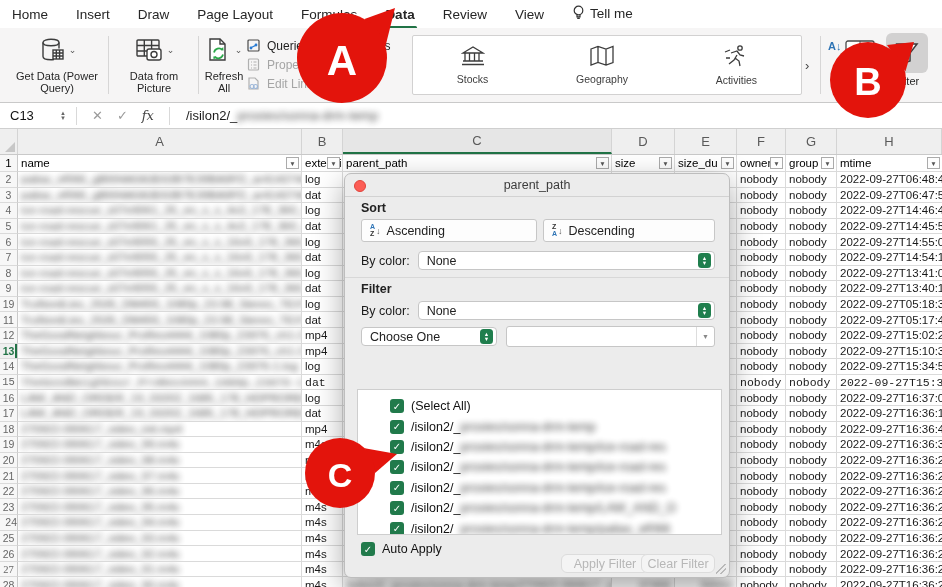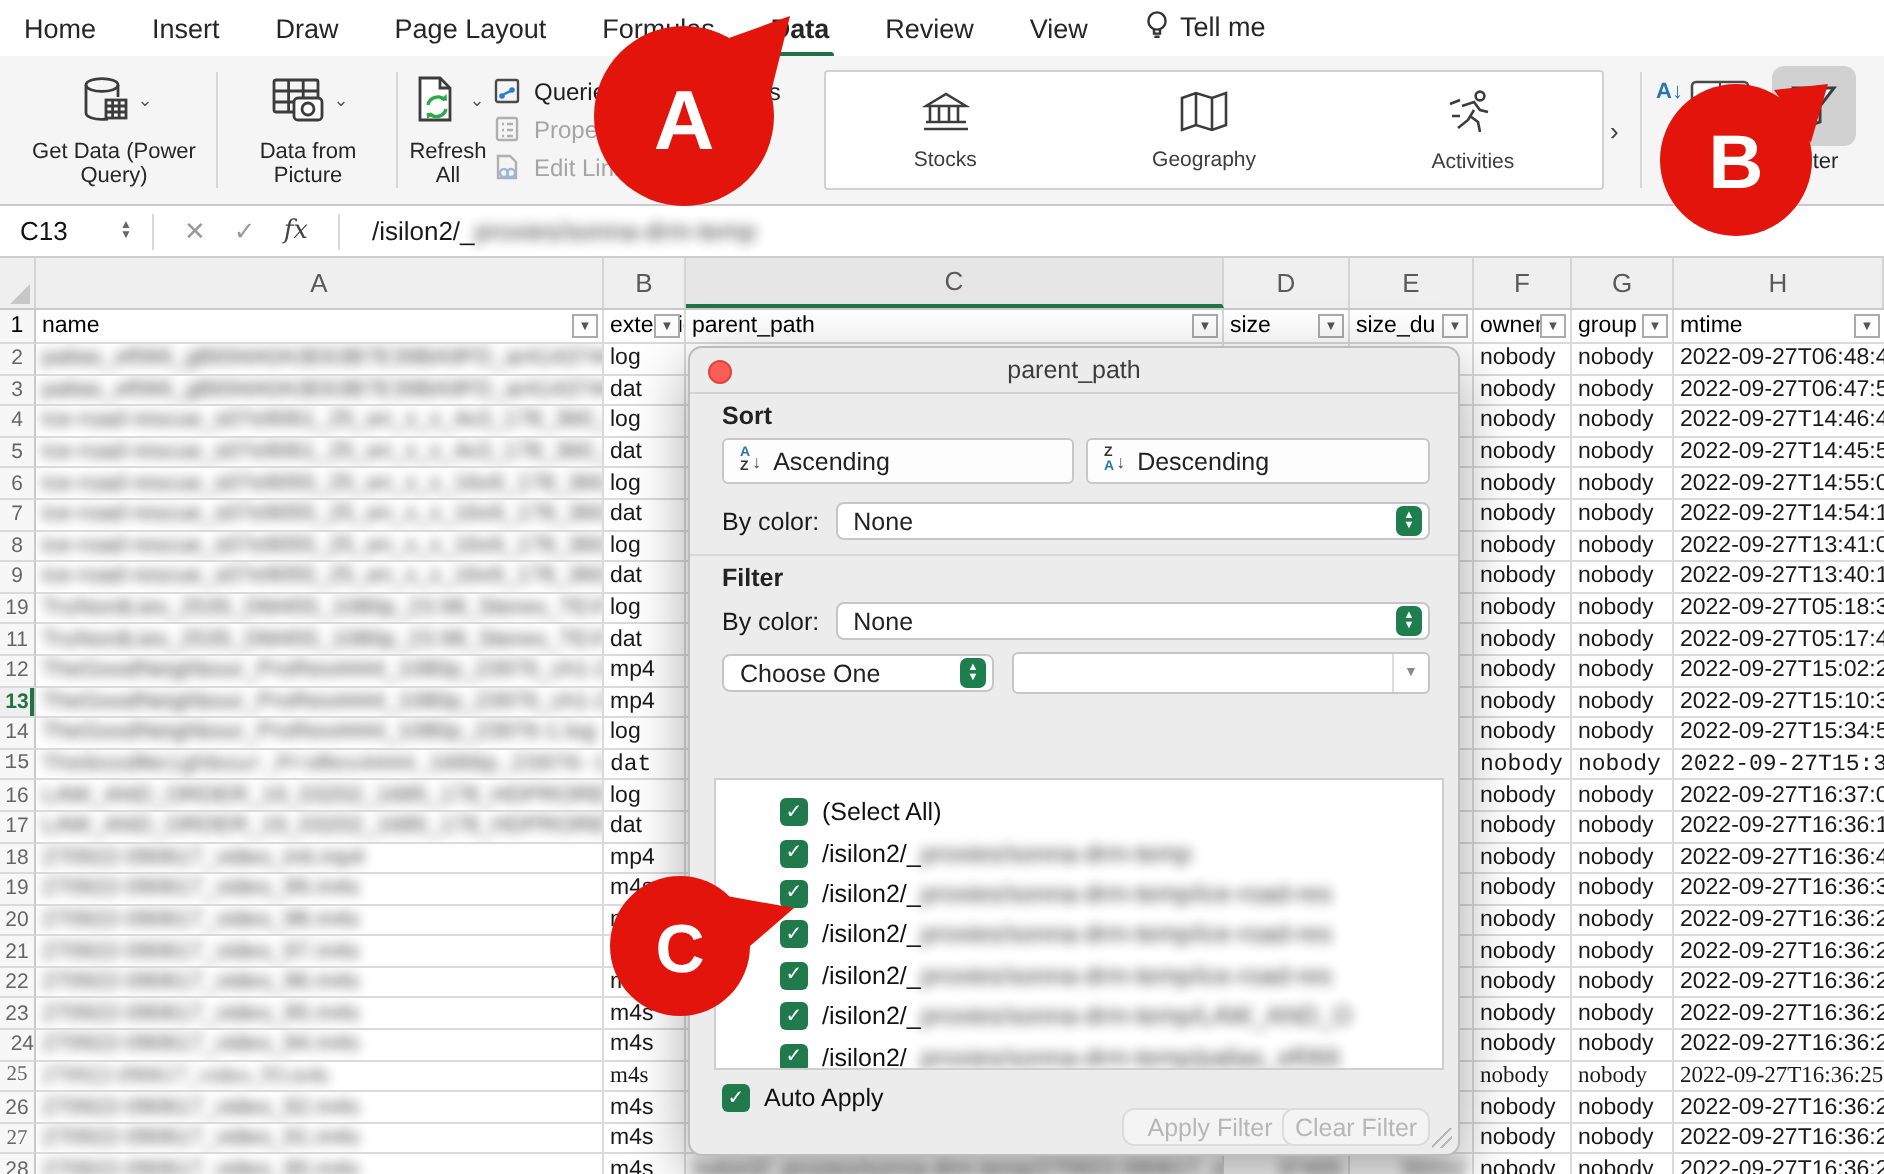--- a/index.html
+++ b/index.html
@@ -966,21 +966,21 @@
         <div class="gcell cF" style="height: 15.6px;">
           <span>nobody</span>
         </div>
         <div class="gcell cG" style="height: 15.6px;">
           <span>nobody</span>
         </div>
         <div class="gcell cH" style="height: 15.6px;">
           <span>2022-09-27T16:36:25</span>
         </div>
       </div>
-      <div class="grow" style="height: 15.6px; font-family: Liberation Serif, serif;">
+      <div class="grow" style="height: 15.6px;">
         <div class="gcell rowhdr" style="height: 15.6px;">
           <span>25</span>
         </div>
         <div class="gcell cA" style="height: 15.6px;">
           <span class="blur">270922-090617_video_93.m4s</span>
         </div>
         <div class="gcell cB" style="height: 15.6px;">
           <span>m4s</span>
         </div>
         <div class="gcell cC" style="height: 15.6px;">

